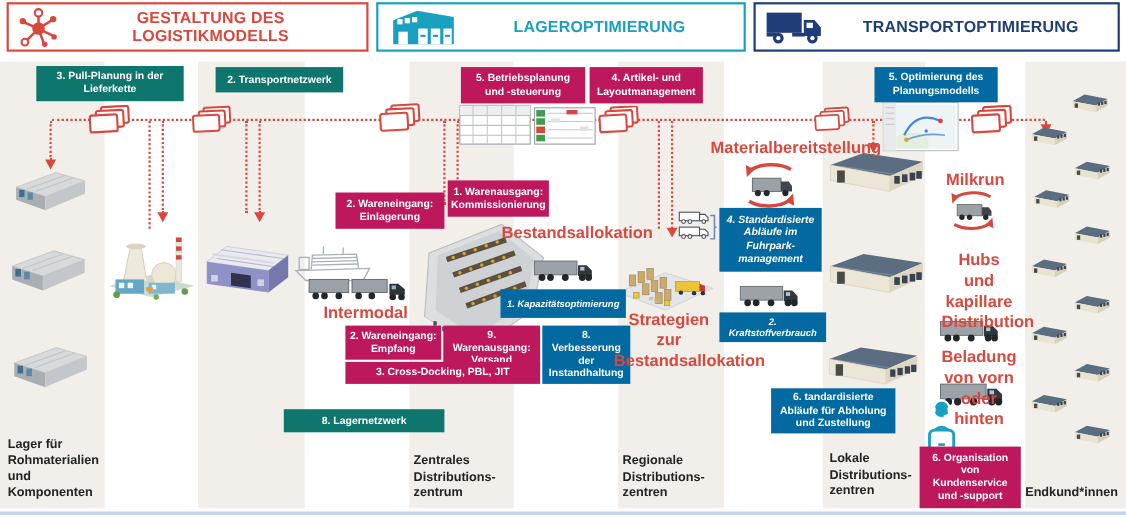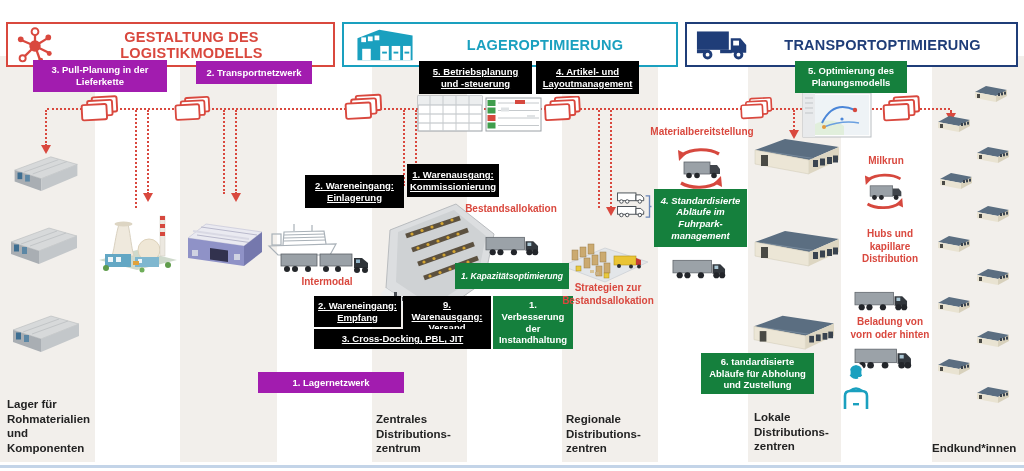--- a/index.html
+++ b/index.html
@@ -2,35 +2,35 @@
 <html><head>
 <meta charset="utf-8">
 <style>
   html,body{margin:0;padding:0;background:#fff;}
   #canvas{position:relative;width:1024px;height:471px;background:#ffffff;overflow:hidden;
           font-family:"Liberation Sans",sans-serif;}
   .band{position:absolute;top:56px;height:406px;background:#f2efeb;}
   .btm{position:absolute;left:0;top:465px;width:1024px;height:3px;background:#c3d4e8;}
 
   .hdr{position:absolute;top:2px;height:45px;background:#fff;display:flex;align-items:center;
-       box-sizing:border-box;padding:0 8px;gap:4px;margin-top:20px;}
+       box-sizing:border-box;padding:0 8px;gap:4px;}
   .hdr .lbl{flex:1;text-align:center;font-weight:700;font-size:14.5px;letter-spacing:.2px;}
   .h-red{border:2.5px solid #d9483e;color:#d9483e;}
   .h-cyan{border:2.5px solid #1aa0bf;color:#1aa0bf;}
   .h-navy{border:2.5px solid #1f3d78;color:#1f3d78;}
 
   .box{position:absolute;display:flex;align-items:center;justify-content:center;text-align:center;
        color:#fff;font-weight:700;font-size:9.5px;line-height:1.22;padding:3px 4px;box-sizing:border-box;z-index:5;}
-  .red{background:#a21caf;}
-  .cyan{background:#000000;text-decoration:underline;}
-  .navy{background:#15803d;}
+  .red{background:#0f766e;}
+  .cyan{background:#be185d;}
+  .navy{background:#0369a1;}
   .it{font-style:italic;}
   .sm{font-size:8.6px;font-style:italic;}
 
-  .note{position:absolute;color:#d9483e;font-weight:700;font-size:10px;line-height:1.25;
+  .note{position:absolute;color:#d9483e;font-weight:700;font-size:15px;line-height:1.25;
         text-align:center;z-index:5;}
   .stage{position:absolute;color:#232323;font-weight:700;font-size:11.5px;line-height:1.28;z-index:5;}
 
   .hline{position:absolute;border-top:2px dotted #d9483e;z-index:1;}
   .vline{position:absolute;border-left:2px dotted #d9483e;z-index:1;}
   .arr{position:absolute;width:0;height:0;border-left:5px solid transparent;
        border-right:5px solid transparent;border-top:9px solid #d9483e;z-index:2;}
   .ill{position:absolute;z-index:3;}
 </style>
 </head>
@@ -517,26 +517,28 @@
 
   <div class="box red" style="left:33px;top:60px;width:134px;min-height:32px">3. Pull-Planung in der Lieferkette</div>
   <div class="box red" style="left:196px;top:61px;width:116px;min-height:23px">2. Transportnetzwerk</div>
   <div class="box cyan" style="left:419px;top:61px;width:113px;min-height:33px">5. Betriebsplanung und -steuerung</div>
   <div class="box cyan" style="left:536px;top:61px;width:103px;min-height:33px">4. Artikel- und Layoutmanagement</div>
   <div class="box navy" style="left:795px;top:61px;width:112px;min-height:32px">5. Optimierung des Planungsmodells</div>
   <div class="box cyan" style="left:305px;top:175px;width:99px;min-height:33px">2. Wareneingang: Einlagerung</div>
   <div class="box cyan" style="left:407px;top:164px;width:92px;min-height:33px">1. Warenausgang: Kommissionierung</div>
   <div class="box navy it" style="left:654px;top:189px;width:93px;min-height:58px">4. Standardisierte Abläufe im Fuhrpark-management</div>
   <div class="box navy sm" style="left:455px;top:263px;width:114px;min-height:26px">1. Kapazitätsoptimierung</div>
+  <div class="box navy sm" style="left:654px;top:284px;width:97px;min-height:24px">2. Kraftstoffverbrauch</div>
   <div class="box cyan" style="left:314px;top:296px;width:87px;min-height:31px">2. Wareneingang: Empfang</div>
   <div class="box cyan" style="left:403px;top:296px;width:88px;min-height:31px">9. Warenausgang: Versand</div>
-  <div class="box navy" style="left:493px;top:296px;width:80px;min-height:53px">1. Verbesserung der Instandhaltung</div>
+  <div class="box navy" style="left:493px;top:296px;width:80px;min-height:53px">8. Verbesserung der Instandhaltung</div>
   <div class="box cyan" style="left:314px;top:329px;width:177px;min-height:20px">3. Cross-Docking, PBL, JIT</div>
-  <div class="box red" style="left:258px;top:372px;width:146px;min-height:21px">1. Lagernetzwerk</div>
+  <div class="box red" style="left:258px;top:372px;width:146px;min-height:21px">8. Lagernetzwerk</div>
   <div class="box navy" style="left:701px;top:353px;width:113px;min-height:41px">6. tandardisierte Abläufe für Abholung und Zustellung</div>
+  <div class="box cyan" style="left:836px;top:406px;width:92px;min-height:56px">6. Organisation von Kundenservice und -support</div>
 
   <div class="note" style="left:646px;top:126px;width:112px">Materialbereitstellung</div>
   <div class="note" style="left:456px;top:203px;width:110px">Bestandsallokation</div>
   <div class="note" style="left:294px;top:276px;width:66px">Intermodal</div>
   <div class="note" style="left:558px;top:282px;width:100px">Strategien zur Bestandsallokation</div>
   <div class="note" style="left:860px;top:155px;width:52px">Milkrun</div>
   <div class="note" style="left:856px;top:228px;width:68px">Hubs und kapillare Distribution</div>
   <div class="note" style="left:850px;top:316px;width:80px">Beladung von vorn oder hinten</div>
 
   <div class="stage" style="left:7px;top:397px;width:90px">Lager für Rohmaterialien und Komponenten</div>

